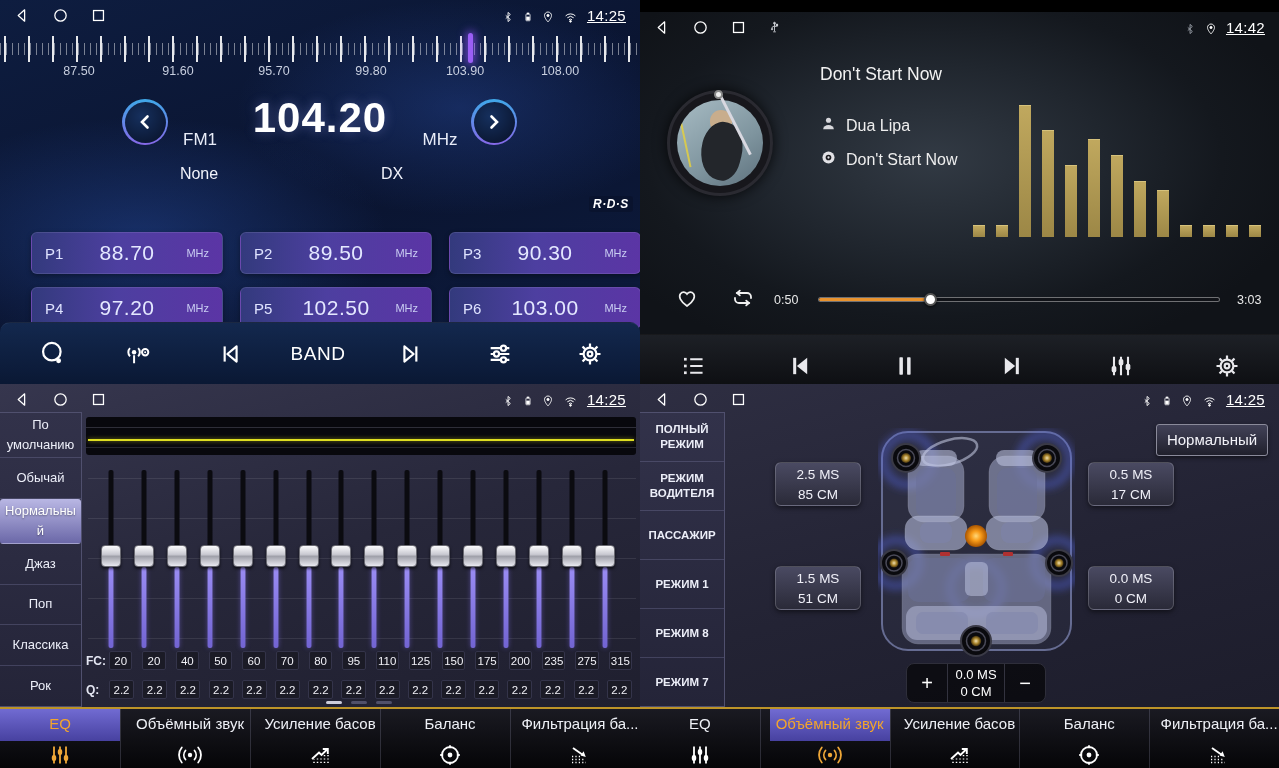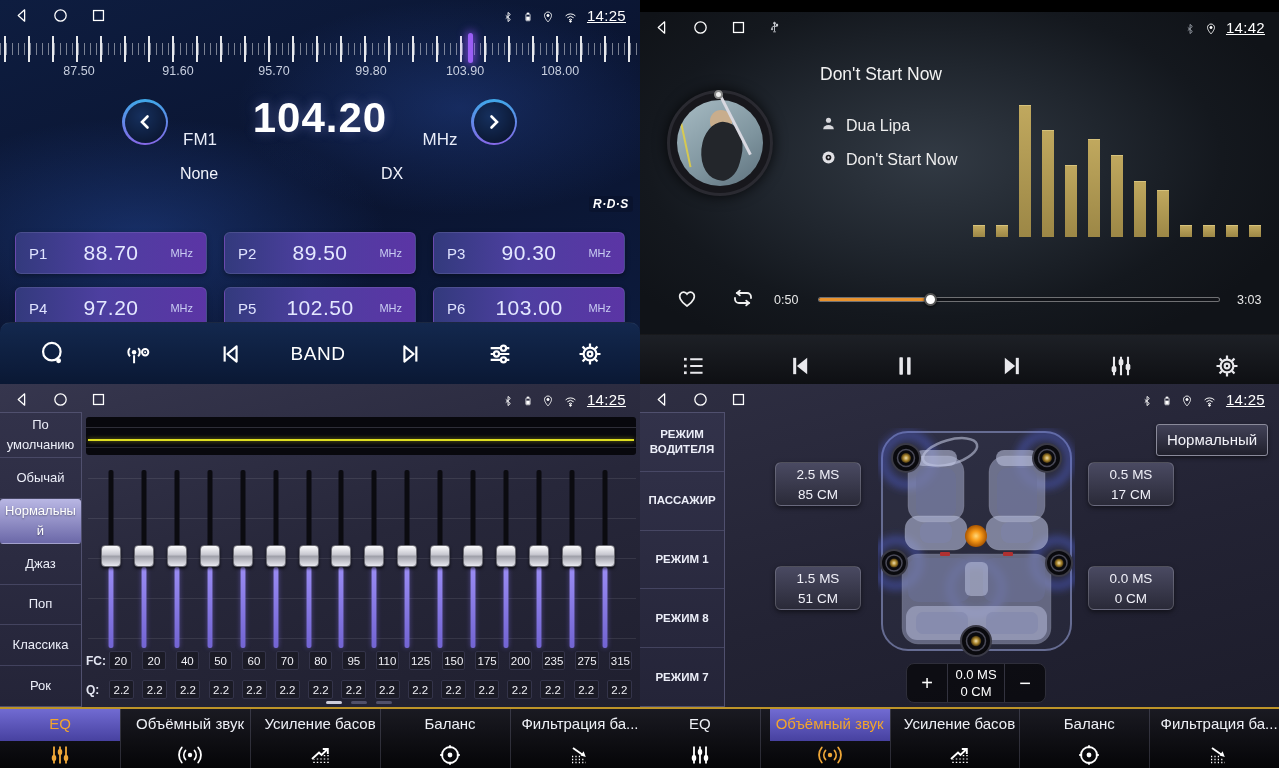--- a/index.html
+++ b/index.html
@@ -42,21 +42,21 @@
   .tune-btn .inner{width:100%;height:100%;border-radius:50%;background:radial-gradient(circle at 40% 35%,#16305e,#0b1834 75%);
     display:flex;align-items:center;justify-content:center;}
   #tune-down{left:122px;top:99px;} #tune-up{left:471px;top:99px;}
   .band-lab{position:absolute;left:200px;top:130px;transform:translateX(-50%);font-size:17px;color:#e8ecf8;}
   .unit-lab{position:absolute;left:440px;top:130px;transform:translateX(-50%);font-size:17px;color:#e8ecf8;}
   .bigfreq{position:absolute;left:230px;top:94px;width:180px;text-align:center;font-size:42px;font-weight:700;color:#fff;letter-spacing:1px;text-shadow:0 0 12px rgba(160,170,255,.35);}
   .ps-name{position:absolute;left:199px;top:165px;transform:translateX(-50%);font-size:16px;color:#f0f2fa;}
   .dx-lab{position:absolute;left:392px;top:165px;transform:translateX(-50%);font-size:16px;color:#f0f2fa;}
   .rds{position:absolute;left:589px;top:196px;font-size:12px;font-weight:700;font-style:italic;color:#fff;
     background:rgba(10,16,40,.55);border-radius:3px;padding:1px 4px;letter-spacing:.5px;}
-  .rp-grid{position:absolute;left:0;top:0;width:588px;height:384px;padding-left:32px;}
+  .rp-grid{position:absolute;left:16px;top:0;width:588px;height:384px;padding-left:32px;}
   .preset{position:absolute;width:192px;height:42px;border-radius:6px;display:flex;align-items:center;padding:0 13px;
     background:linear-gradient(90deg,#333a7d,#4d3fa0 45%,#5b35a5);border:1px solid rgba(255,255,255,.10);
     box-shadow:0 2px 5px rgba(0,0,0,.35);cursor:pointer;}
   .preset:nth-of-type(1){left:15px;top:232px}.preset:nth-of-type(2){left:224px;top:232px}
   .preset:nth-of-type(3){left:433px;top:232px}.preset:nth-of-type(4){left:15px;top:287px}
   .preset:nth-of-type(5){left:224px;top:287px}.preset:nth-of-type(6){left:433px;top:287px}
   .preset .pid{width:34px;font-size:15px;color:#dfe3ff;}
   .preset .pfr{flex:1;text-align:center;font-size:21px;color:#e4e8ff;letter-spacing:.5px;}
   .preset .pun{width:34px;text-align:right;font-size:11px;color:#c9cdf2;}
   .tbar{position:absolute;left:0;top:322px;width:100%;height:62px;color:#fff;}
@@ -785,20 +785,21 @@
               <path d="M3 9 a13 13 0 0 1 18 0 M6.2 12.5 a8.5 8.5 0 0 1 11.6 0 M9.4 16 a4 4 0 0 1 5.2 0"></path>
               <circle cx="12" cy="19" r="1.6" fill="#fff"></circle>
             </svg>
           </span>
         <span class="sb-time">14:25</span>
       </span>
     </div>
 
     <div class="side">
 
+    <div class="si">ПОЛНЫЙ РЕЖИМ</div>
         <div class="si">РЕЖИМ ВОДИТЕЛЯ</div>
         <div class="si">ПАССАЖИР</div>
         <div class="si">РЕЖИМ 1</div>
         <div class="si">РЕЖИМ 8</div>
         <div class="si">РЕЖИМ 7</div>
       </div>
 
     <div class="profile-btn">Нормальный</div>
 
     <div class="carwrap">

